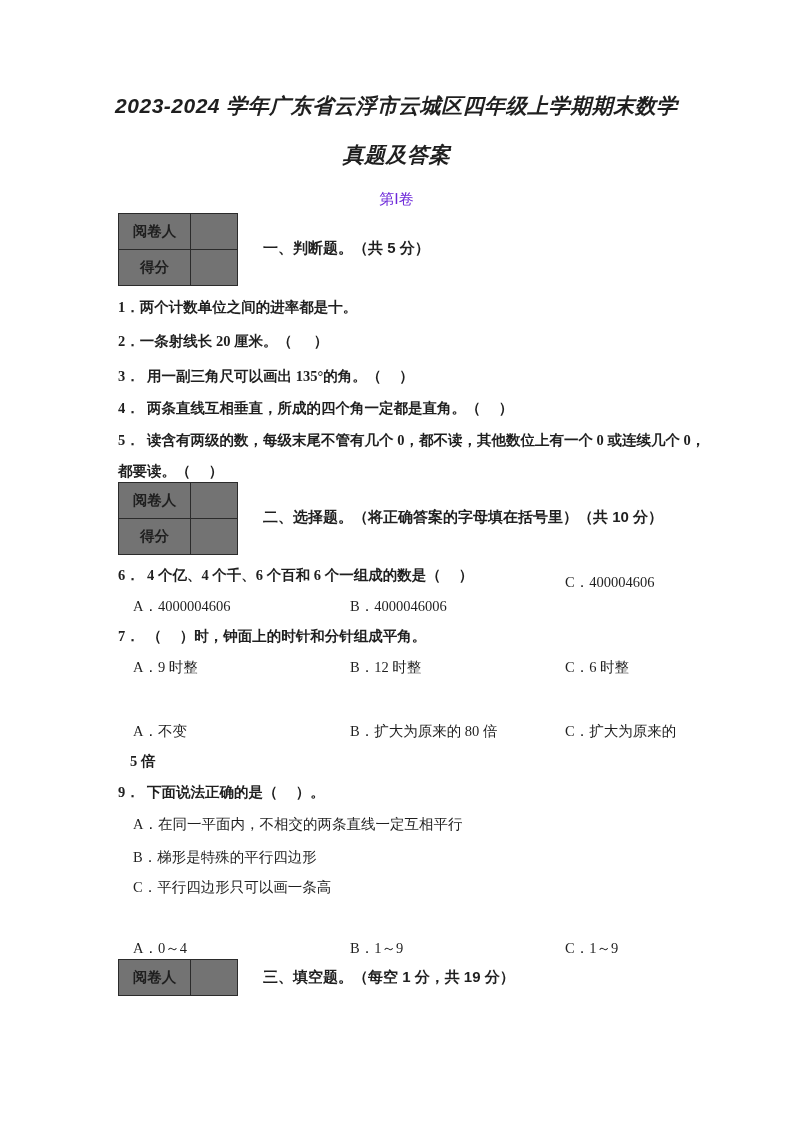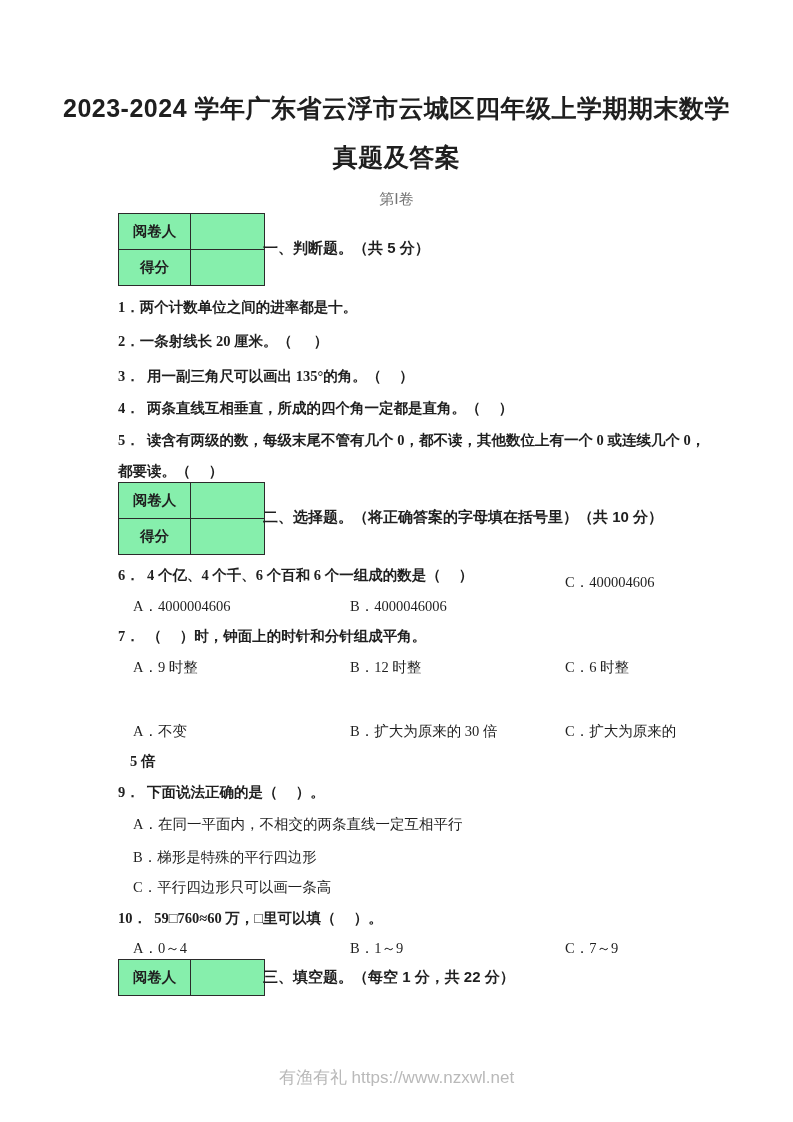--- a/index.html
+++ b/index.html
@@ -10,40 +10,41 @@
     background: #ffffff;
     font-family: "Liberation Serif", serif;
     color: #1f1f1f;
     overflow: hidden;
   }
   .title-line {
     position: absolute;
     left: 0;
     width: 100%;
     text-align: center;
-    font-size: 25px;
+    font-size: 21px;
     font-weight: bold;
     letter-spacing: 0.5px;
     font-family: "Liberation Sans", sans-serif;
+    font-style: italic;
   }
   .volume {
     position: absolute;
     left: 0;
     width: 100%;
     text-align: center;
     font-size: 15px;
-    color: #737373;
+    color: #6d28d9;
   }
   .grader {
     position: absolute;
     left: 118px;
-    width: 147px;
+    width: 120px;
     border: 1.5px solid #2b2b2b;
     box-sizing: border-box;
-    background: #86efac;
+    background: #737373;
   }
   .grader .g-row { display: flex; height: 35px; }
   .grader .g-row + .g-row { border-top: 1.5px solid #2b2b2b; }
   .grader .g-label {
     width: 71px;
     border-right: 1.5px solid #2b2b2b;
     display: flex;
     align-items: center;
     justify-content: center;
     font-weight: bold;
@@ -128,37 +129,35 @@
   <div class="opt" style="top:596px; left:133px;">A．4000004606</div>
   <div class="opt" style="top:596px; left:350px;">B．4000046006</div>
   <div class="opt" style="top:572px; left:565px;">C．400004606</div>
 
   <div class="q" style="top:626px;">7．  （     ）时，钟面上的时针和分针组成平角。</div>
   <div class="opt" style="top:657px; left:133px;">A．9 时整</div>
   <div class="opt" style="top:657px; left:350px;">B．12 时整</div>
   <div class="opt" style="top:657px; left:565px;">C．6 时整</div>
 
   <div class="opt" style="top:721px; left:133px;">A．不变</div>
-  <div class="opt" style="top:721px; left:350px;">B．扩大为原来的 30 倍</div>
+  <div class="opt" style="top:721px; left:350px;">B．扩大为原来的 80 倍</div>
   <div class="opt" style="top:721px; left:565px;">C．扩大为原来的</div>
   <div class="q" style="top:751px;margin-left:12px;">5 倍</div>
 
   <div class="q" style="top:782px;">9．  下面说法正确的是（     ）。</div>
   <div class="opt" style="top:814px; left:133px;">A．在同一平面内，不相交的两条直线一定互相平行</div>
   <div class="opt" style="top:847px; left:133px;">B．梯形是特殊的平行四边形</div>
   <div class="opt" style="top:877px; left:133px;">C．平行四边形只可以画一条高</div>
 
-  <div class="q" style="top:908px;">10．  59□760≈60 万，□里可以填（     ）。</div>
   <div class="opt" style="top:938px; left:133px;">A．0～4</div>
   <div class="opt" style="top:938px; left:350px;">B．1～9</div>
-  <div class="opt" style="top:938px; left:565px;">C．7～9</div>
+  <div class="opt" style="top:938px; left:565px;">C．1～9</div>
 
   <div class="grader" style="top:959px;">
     <div class="g-row">
       <div class="g-label">阅卷人</div>
       <div class="g-value"></div>
     </div>
   </div>
-  <div class="sec-heading" style="top:968px;">三、填空题。（每空 1 分，共 22 分）</div>
+  <div class="sec-heading" style="top:968px;">三、填空题。（每空 1 分，共 19 分）</div>
 
-  <div class="footer">有渔有礼 https://www.nzxwl.net</div>
 
 </div>
 
 </body></html>

